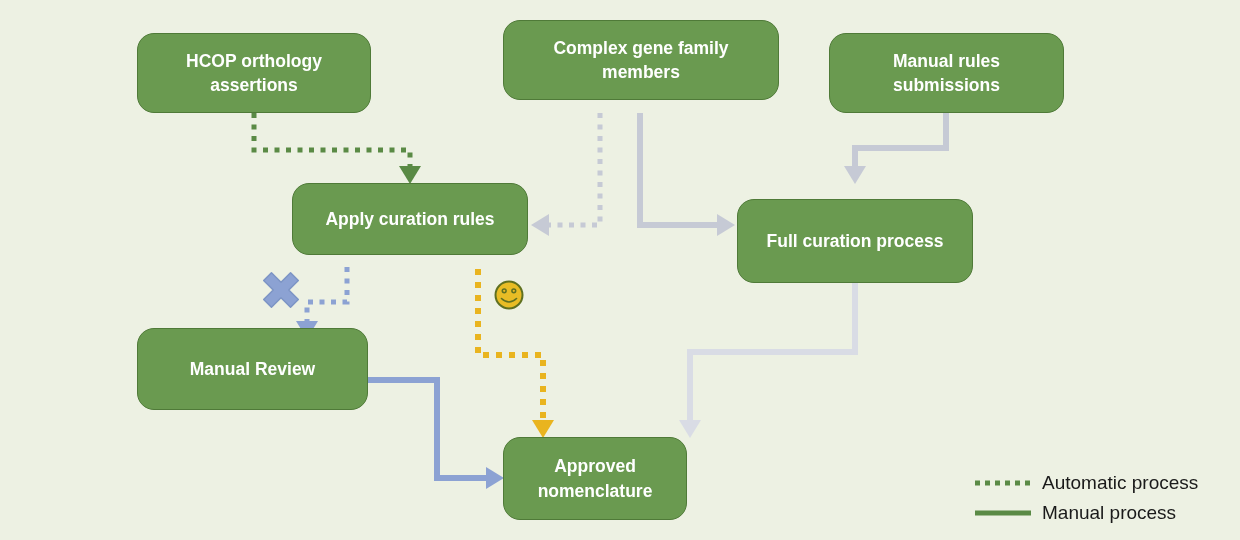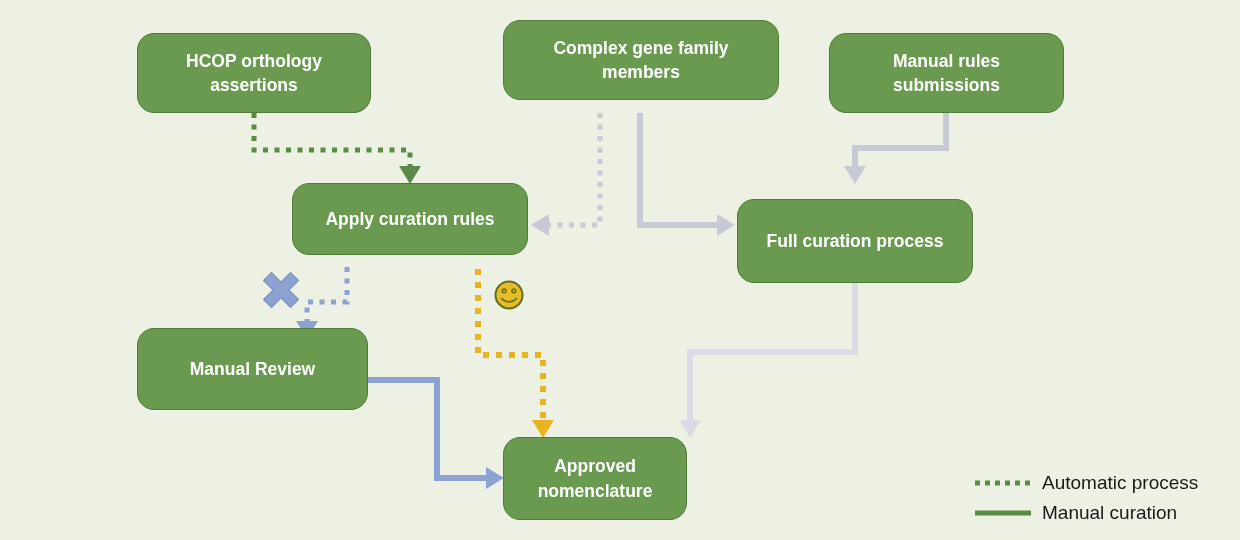--- a/index.html
+++ b/index.html
@@ -144,17 +144,17 @@
     <div class="legend-row">
       <svg width="58" height="8">
         <line x1="1" y1="4" x2="57" y2="4" class="stroke-green" stroke-width="5" stroke-dasharray="5 5"></line>
       </svg>
       <span class="legend-label">Automatic process</span>
     </div>
     <div class="legend-row">
       <svg width="58" height="8">
         <line x1="1" y1="4" x2="57" y2="4" class="stroke-green" stroke-width="5"></line>
       </svg>
-      <span class="legend-label">Manual curation</span>
+      <span class="legend-label">Manual process</span>
     </div>
   </div>
 
 </div>
 
 </body></html>

